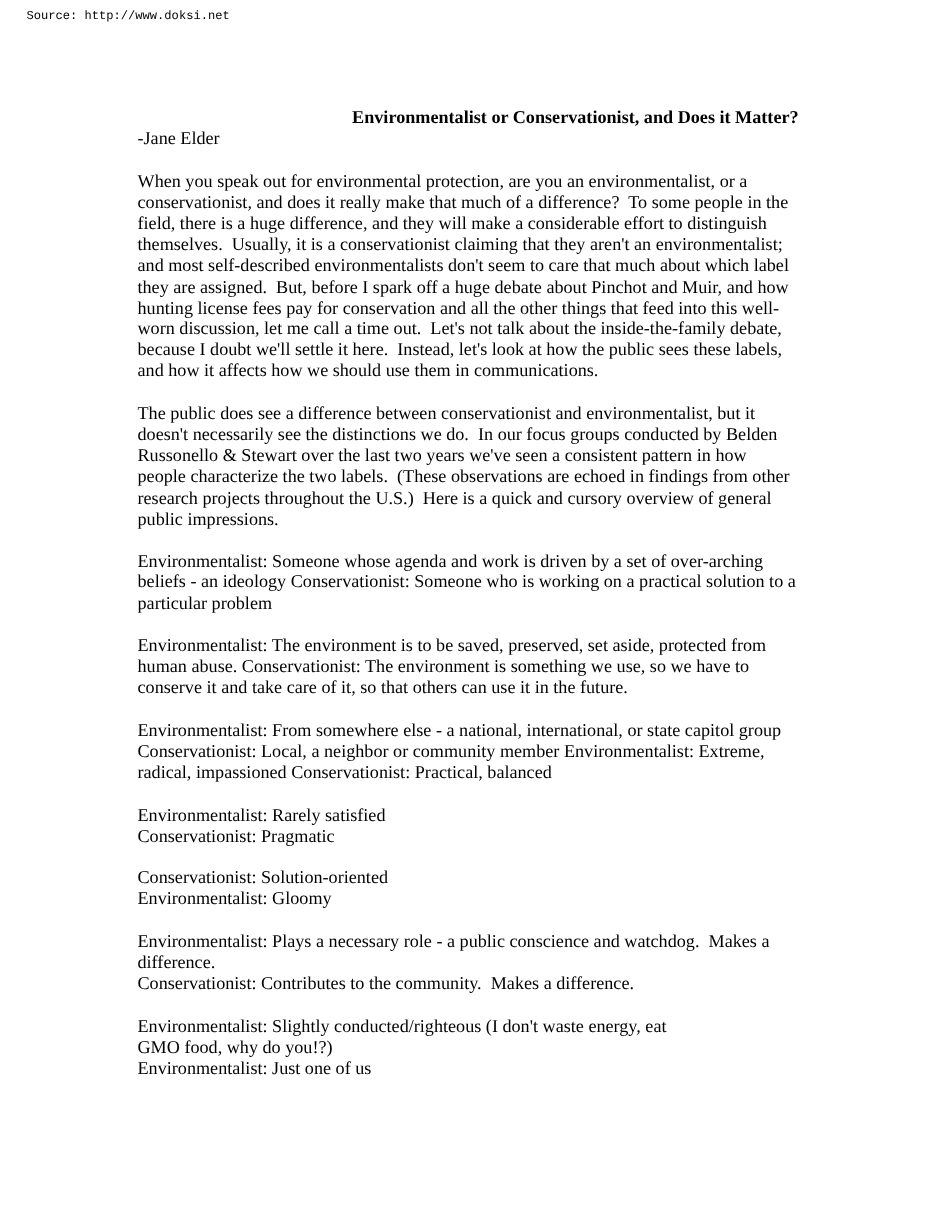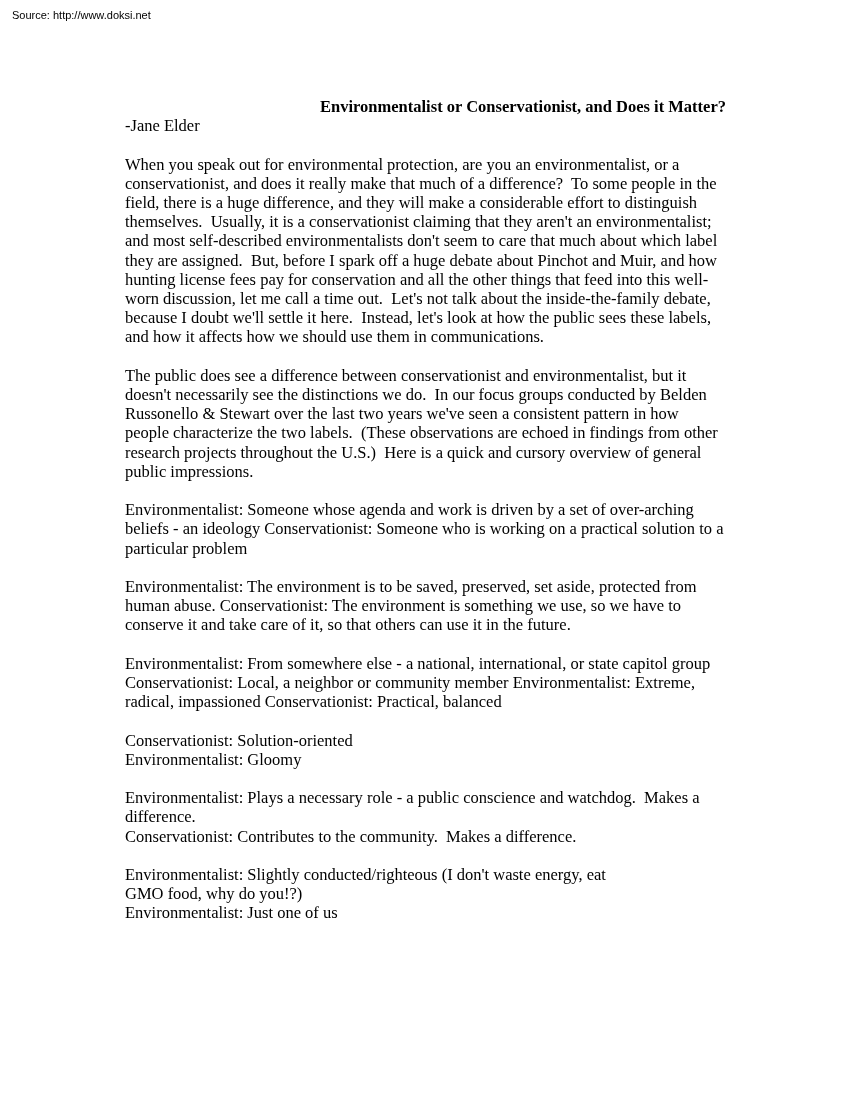--- a/index.html
+++ b/index.html
@@ -10,23 +10,23 @@
   body {
     width: 850px;
     height: 1100px;
     position: relative;
     color: #000000;
     font-family: "Liberation Serif", "DejaVu Serif", serif;
     overflow: hidden;
   }
   .source-line {
     position: absolute;
-    left: 12px;
+    left: 24px;
     top: 9px;
-    font-family: Liberation Sans, sans-serif;
+    font-family: Liberation Mono, monospace;
     font-size: 11px;
     color: #000000;
   }
   .content {
     position: absolute;
     left: 125px;
     top: 97px;
     width: 601px;
     font-size: 16.5px;
     line-height: 19.2px;
@@ -75,20 +75,24 @@
   </p>
 
   <p class="para">
     <span class="seg">Environmentalist: The environment is to be saved, preserved, set aside, protected from human abuse. Conservationist: The environment is something we use, so we have to conserve it and take care of it, so that others can use it in the future.</span>
   </p>
 
   <p class="para">
     <span class="seg">Environmentalist: From somewhere else - a national, international, or state capitol group Conservationist: Local, a neighbor or community member Environmentalist: Extreme, radical, impassioned Conservationist: Practical, balanced</span>
   </p>
 
+  <p class="para">
+    <span class="seg">Environmentalist: Rarely satisfied</span>
+    <span class="seg">Conservationist: Pragmatic</span>
+  </p>
 
   <p class="para">
     <span class="seg">Conservationist: Solution-oriented</span>
     <span class="seg">Environmentalist: Gloomy</span>
   </p>
 
   <p class="para">
     <span class="seg">Environmentalist: Plays a necessary role - a public conscience and watchdog.  Makes a difference.</span>
     <span class="seg">Conservationist: Contributes to the community.  Makes a difference.</span>
   </p>

